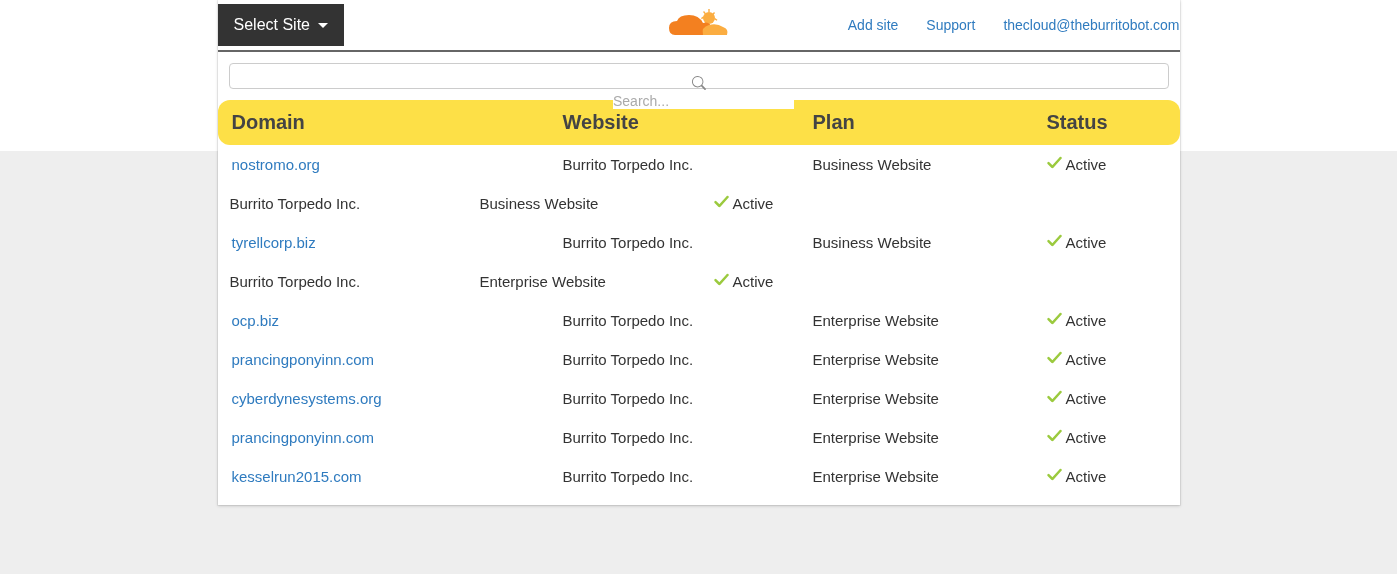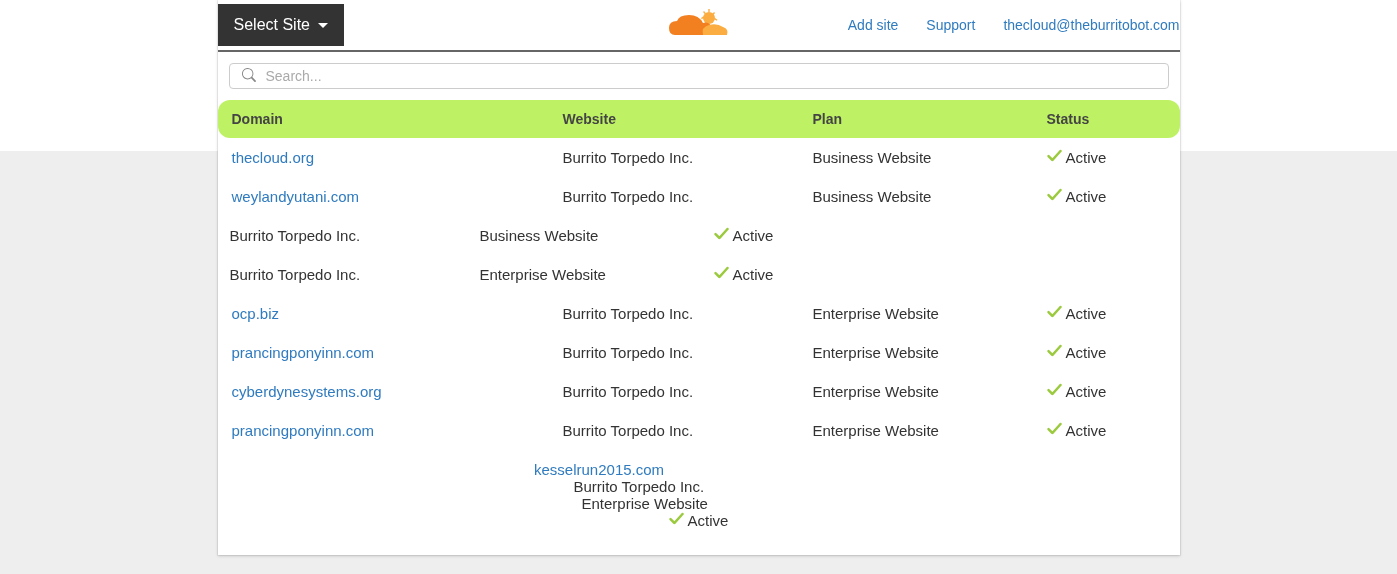--- a/index.html
+++ b/index.html
@@ -92,39 +92,40 @@
       padding: 11px;
     }
     .search-box {
       display: flex;
       align-items: center;
       border: 1px solid #ccc;
       border-radius: 4px;
       padding: 12px 12px;
       height: 20px;
       background: #fff;
+      flex-direction: column;
     }
     .search-box input {
       border: none;
       outline: none;
       flex: 1;
       font-size: 14px;
       margin-left: 10px;
       color: #333;
     }
     .search-box input::placeholder {
       color: #aaa;
     }
     .table-header {
       display: flex;
-      background: #bef264;
+      background: #fde047;
       padding: 11px 12px;
       font-weight: 600;
       color: #444;
-      font-size: 14px;
+      font-size: 20px;
       border-radius: 12px;
     }
     .col-domain { width: 333px; padding-left: 2px; }
     .col-account { width: 250px; }
     .col-plan { width: 234px; }
     .col-status { flex: 1; }
     .table-row {
       display: flex;
       padding: 11px 12px;
       align-items: center;
@@ -140,22 +141,21 @@
       align-items: center;
       gap: 3px;
     }
     .check-icon {
       color: #9bca3e;
     }
     .search-icon-svg {
       color: #888;
     }
     #row-container .table-row:last-child {
-      padding-bottom: 26px;
-      flex-direction: column;
+      padding-bottom: 20px;
     }
   </style>
 </head>
 <body>
 
 <div class="page-bg">
   <div class="top-white"></div>
   <div class="container">
     <div class="panel">
       <div class="topbar">
@@ -195,46 +195,46 @@
         </div>
       </div>
       <div class="table-header">
         <div class="col-domain">Domain</div>
         <div class="col-account">Website</div>
         <div class="col-plan">Plan</div>
         <div class="col-status">Status</div>
       </div>
       <div id="row-container">
           <div class="table-row">
-    <div class="col-domain"><a href="#">thecloud.org</a></div>
+    <div class="col-domain"><a href="#">nostromo.org</a></div>
     <div class="col-account">Burrito Torpedo Inc.</div>
     <div class="col-plan">Business Website</div>
     <div class="col-status status-cell">
       <span class="check-icon">
         <svg width="16" height="14" viewBox="0 0 16 14" fill="currentColor">
           <path d="M13.854 1.646a.5.5 0 0 1 0 .708l-8 9a.5.5 0 0 1-.753.013L1.146 7.41a.5.5 0 1 1 .708-.708l3.59 3.59 7.702-8.646a.5.5 0 0 1 .708 0z" stroke="currentColor" stroke-width="1.5"></path>
         </svg>
       </span>
       <span>Active</span>
     </div>
   </div>
           <div class="table-row">
-    <div class="col-domain"><a href="#">weylandyutani.com</a></div>
     <div class="col-account">Burrito Torpedo Inc.</div>
     <div class="col-plan">Business Website</div>
     <div class="col-status status-cell">
       <span class="check-icon">
         <svg width="16" height="14" viewBox="0 0 16 14" fill="currentColor">
           <path d="M13.854 1.646a.5.5 0 0 1 0 .708l-8 9a.5.5 0 0 1-.753.013L1.146 7.41a.5.5 0 1 1 .708-.708l3.59 3.59 7.702-8.646a.5.5 0 0 1 .708 0z" stroke="currentColor" stroke-width="1.5"></path>
         </svg>
       </span>
       <span>Active</span>
     </div>
   </div>
           <div class="table-row">
+    <div class="col-domain"><a href="#">tyrellcorp.biz</a></div>
     <div class="col-account">Burrito Torpedo Inc.</div>
     <div class="col-plan">Business Website</div>
     <div class="col-status status-cell">
       <span class="check-icon">
         <svg width="16" height="14" viewBox="0 0 16 14" fill="currentColor">
           <path d="M13.854 1.646a.5.5 0 0 1 0 .708l-8 9a.5.5 0 0 1-.753.013L1.146 7.41a.5.5 0 1 1 .708-.708l3.59 3.59 7.702-8.646a.5.5 0 0 1 .708 0z" stroke="currentColor" stroke-width="1.5"></path>
         </svg>
       </span>
       <span>Active</span>
     </div>

